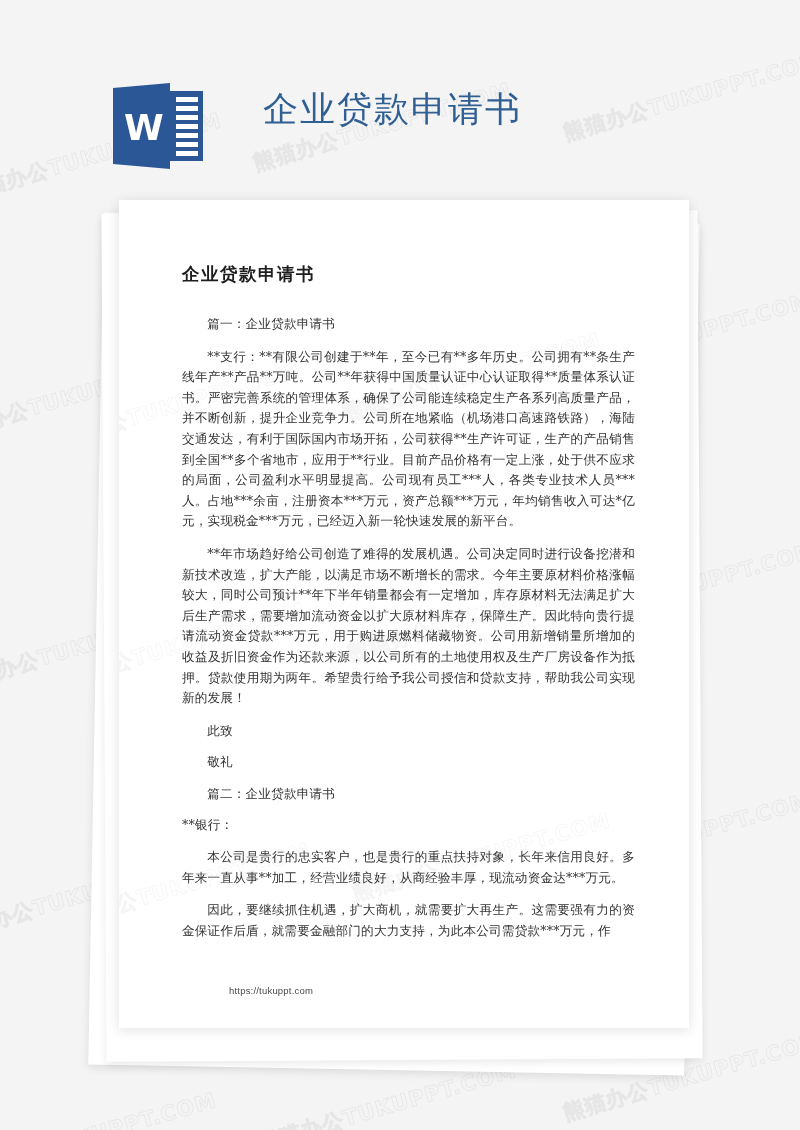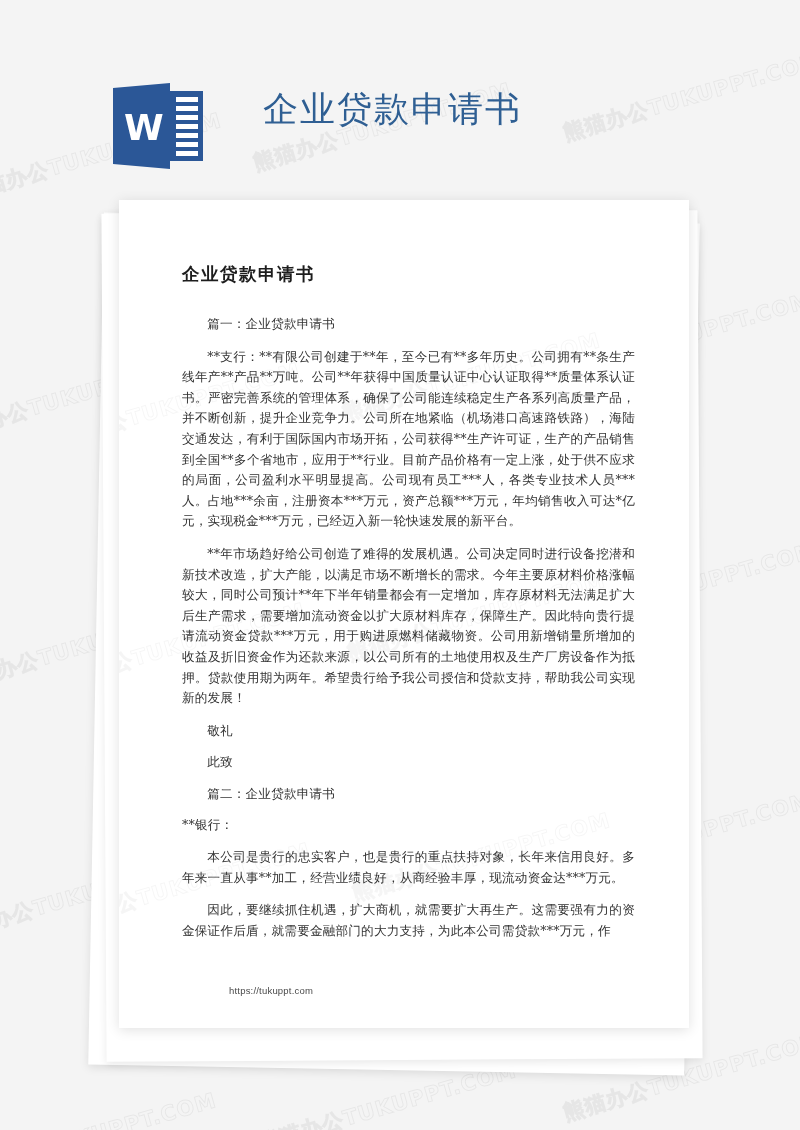--- a/index.html
+++ b/index.html
@@ -187,23 +187,23 @@
   <div class="page-inner">
 
     <h1 class="page-title">企业贷款申请书</h1>
 
     <p class="p p-indent">篇一：企业贷款申请书</p>
 
     <p class="p p-indent">**支行：**有限公司创建于**年，至今已有**多年历史。公司拥有**条生产线年产**产品**万吨。公司**年获得中国质量认证中心认证取得**质量体系认证书。严密完善系统的管理体系，确保了公司能连续稳定生产各系列高质量产品，并不断创新，提升企业竞争力。公司所在地紧临（机场港口高速路铁路），海陆交通发达，有利于国际国内市场开拓，公司获得**生产许可证，生产的产品销售到全国**多个省地市，应用于**行业。目前产品价格有一定上涨，处于供不应求的局面，公司盈利水平明显提高。公司现有员工***人，各类专业技术人员***人。占地***余亩，注册资本***万元，资产总额***万元，年均销售收入可达*亿元，实现税金***万元，已经迈入新一轮快速发展的新平台。</p>
 
     <p class="p p-indent">**年市场趋好给公司创造了难得的发展机遇。公司决定同时进行设备挖潜和新技术改造，扩大产能，以满足市场不断增长的需求。今年主要原材料价格涨幅较大，同时公司预计**年下半年销量都会有一定增加，库存原材料无法满足扩大后生产需求，需要增加流动资金以扩大原材料库存，保障生产。因此特向贵行提请流动资金贷款***万元，用于购进原燃料储藏物资。公司用新增销量所增加的收益及折旧资金作为还款来源，以公司所有的土地使用权及生产厂房设备作为抵押。贷款使用期为两年。希望贵行给予我公司授信和贷款支持，帮助我公司实现新的发展！</p>
 
+    <p class="p p-indent p-tight">此致</p>
+
     <p class="p p-indent p-tight">敬礼</p>
-
-    <p class="p p-indent p-tight">此致</p>
 
     <p class="p p-indent p-tight">篇二：企业贷款申请书</p>
 
     <p class="p p-tight">**银行：</p>
 
     <p class="p p-indent">本公司是贵行的忠实客户，也是贵行的重点扶持对象，长年来信用良好。多年来一直从事**加工，经营业绩良好，从商经验丰厚，现流动资金达***万元。</p>
 
 
     <p class="p p-indent">因此，要继续抓住机遇，扩大商机，就需要扩大再生产。这需要强有力的资金保证作后盾，就需要金融部门的大力支持，为此本公司需贷款***万元，作</p>
 

